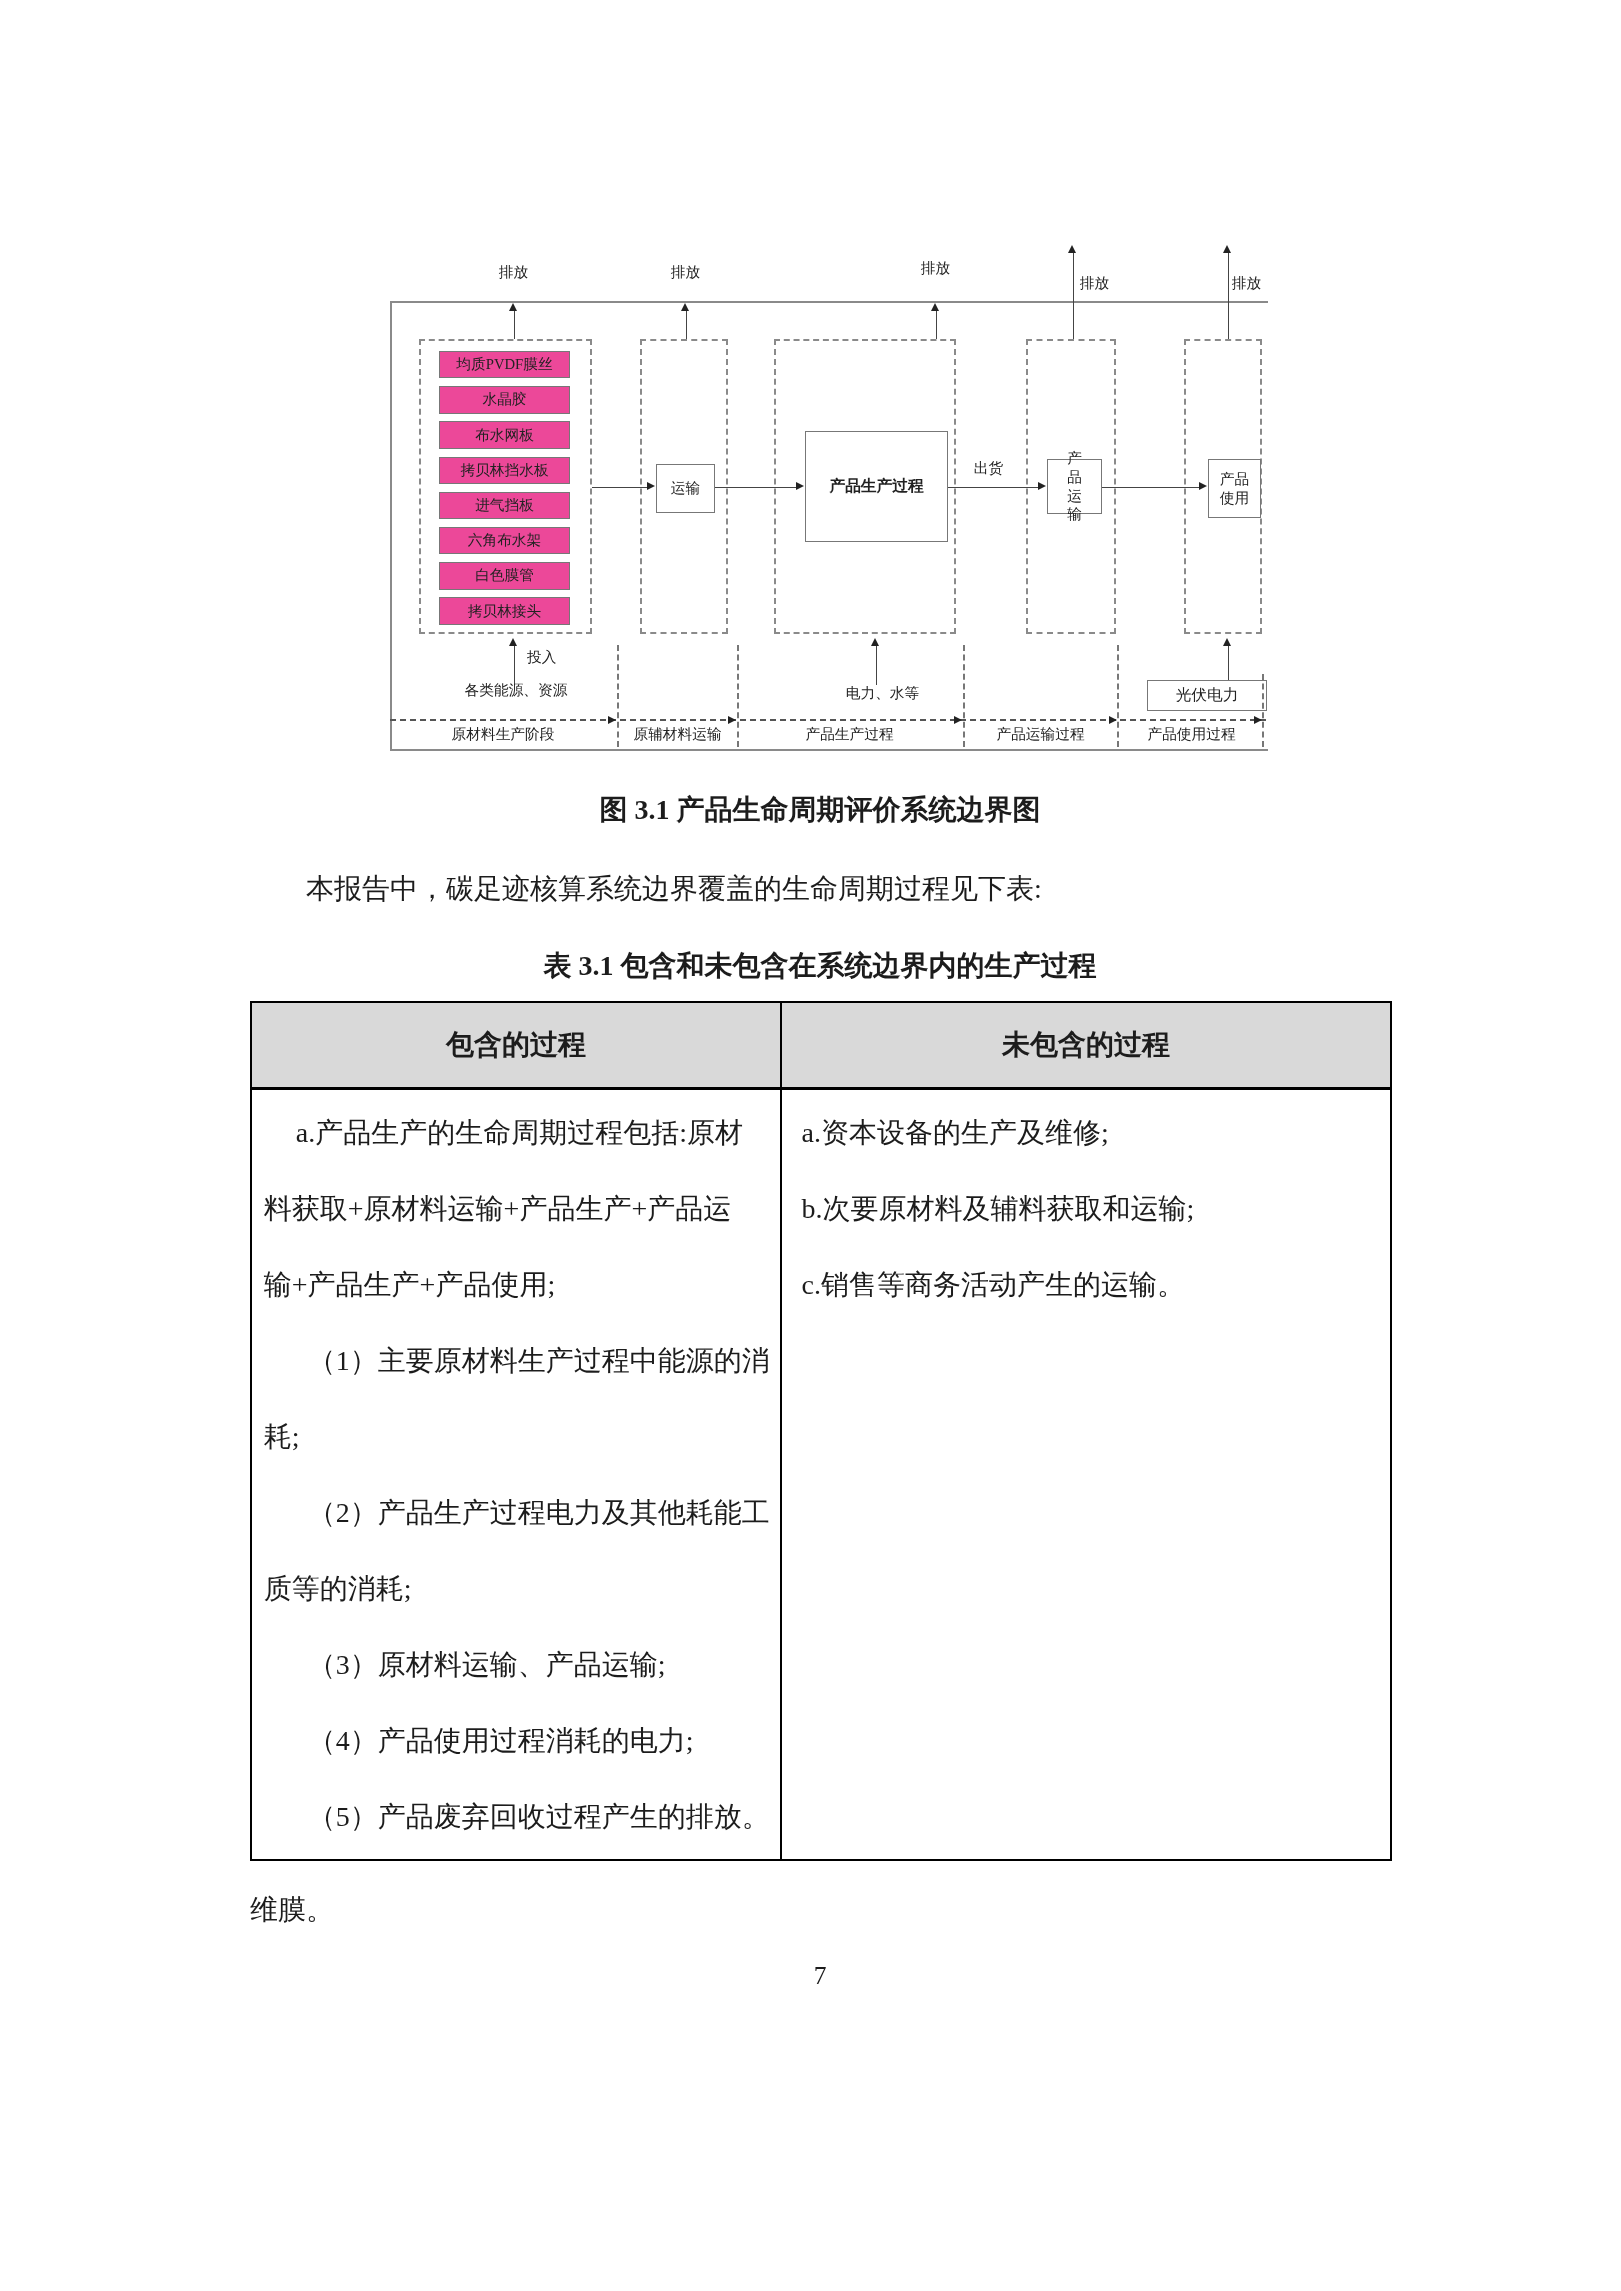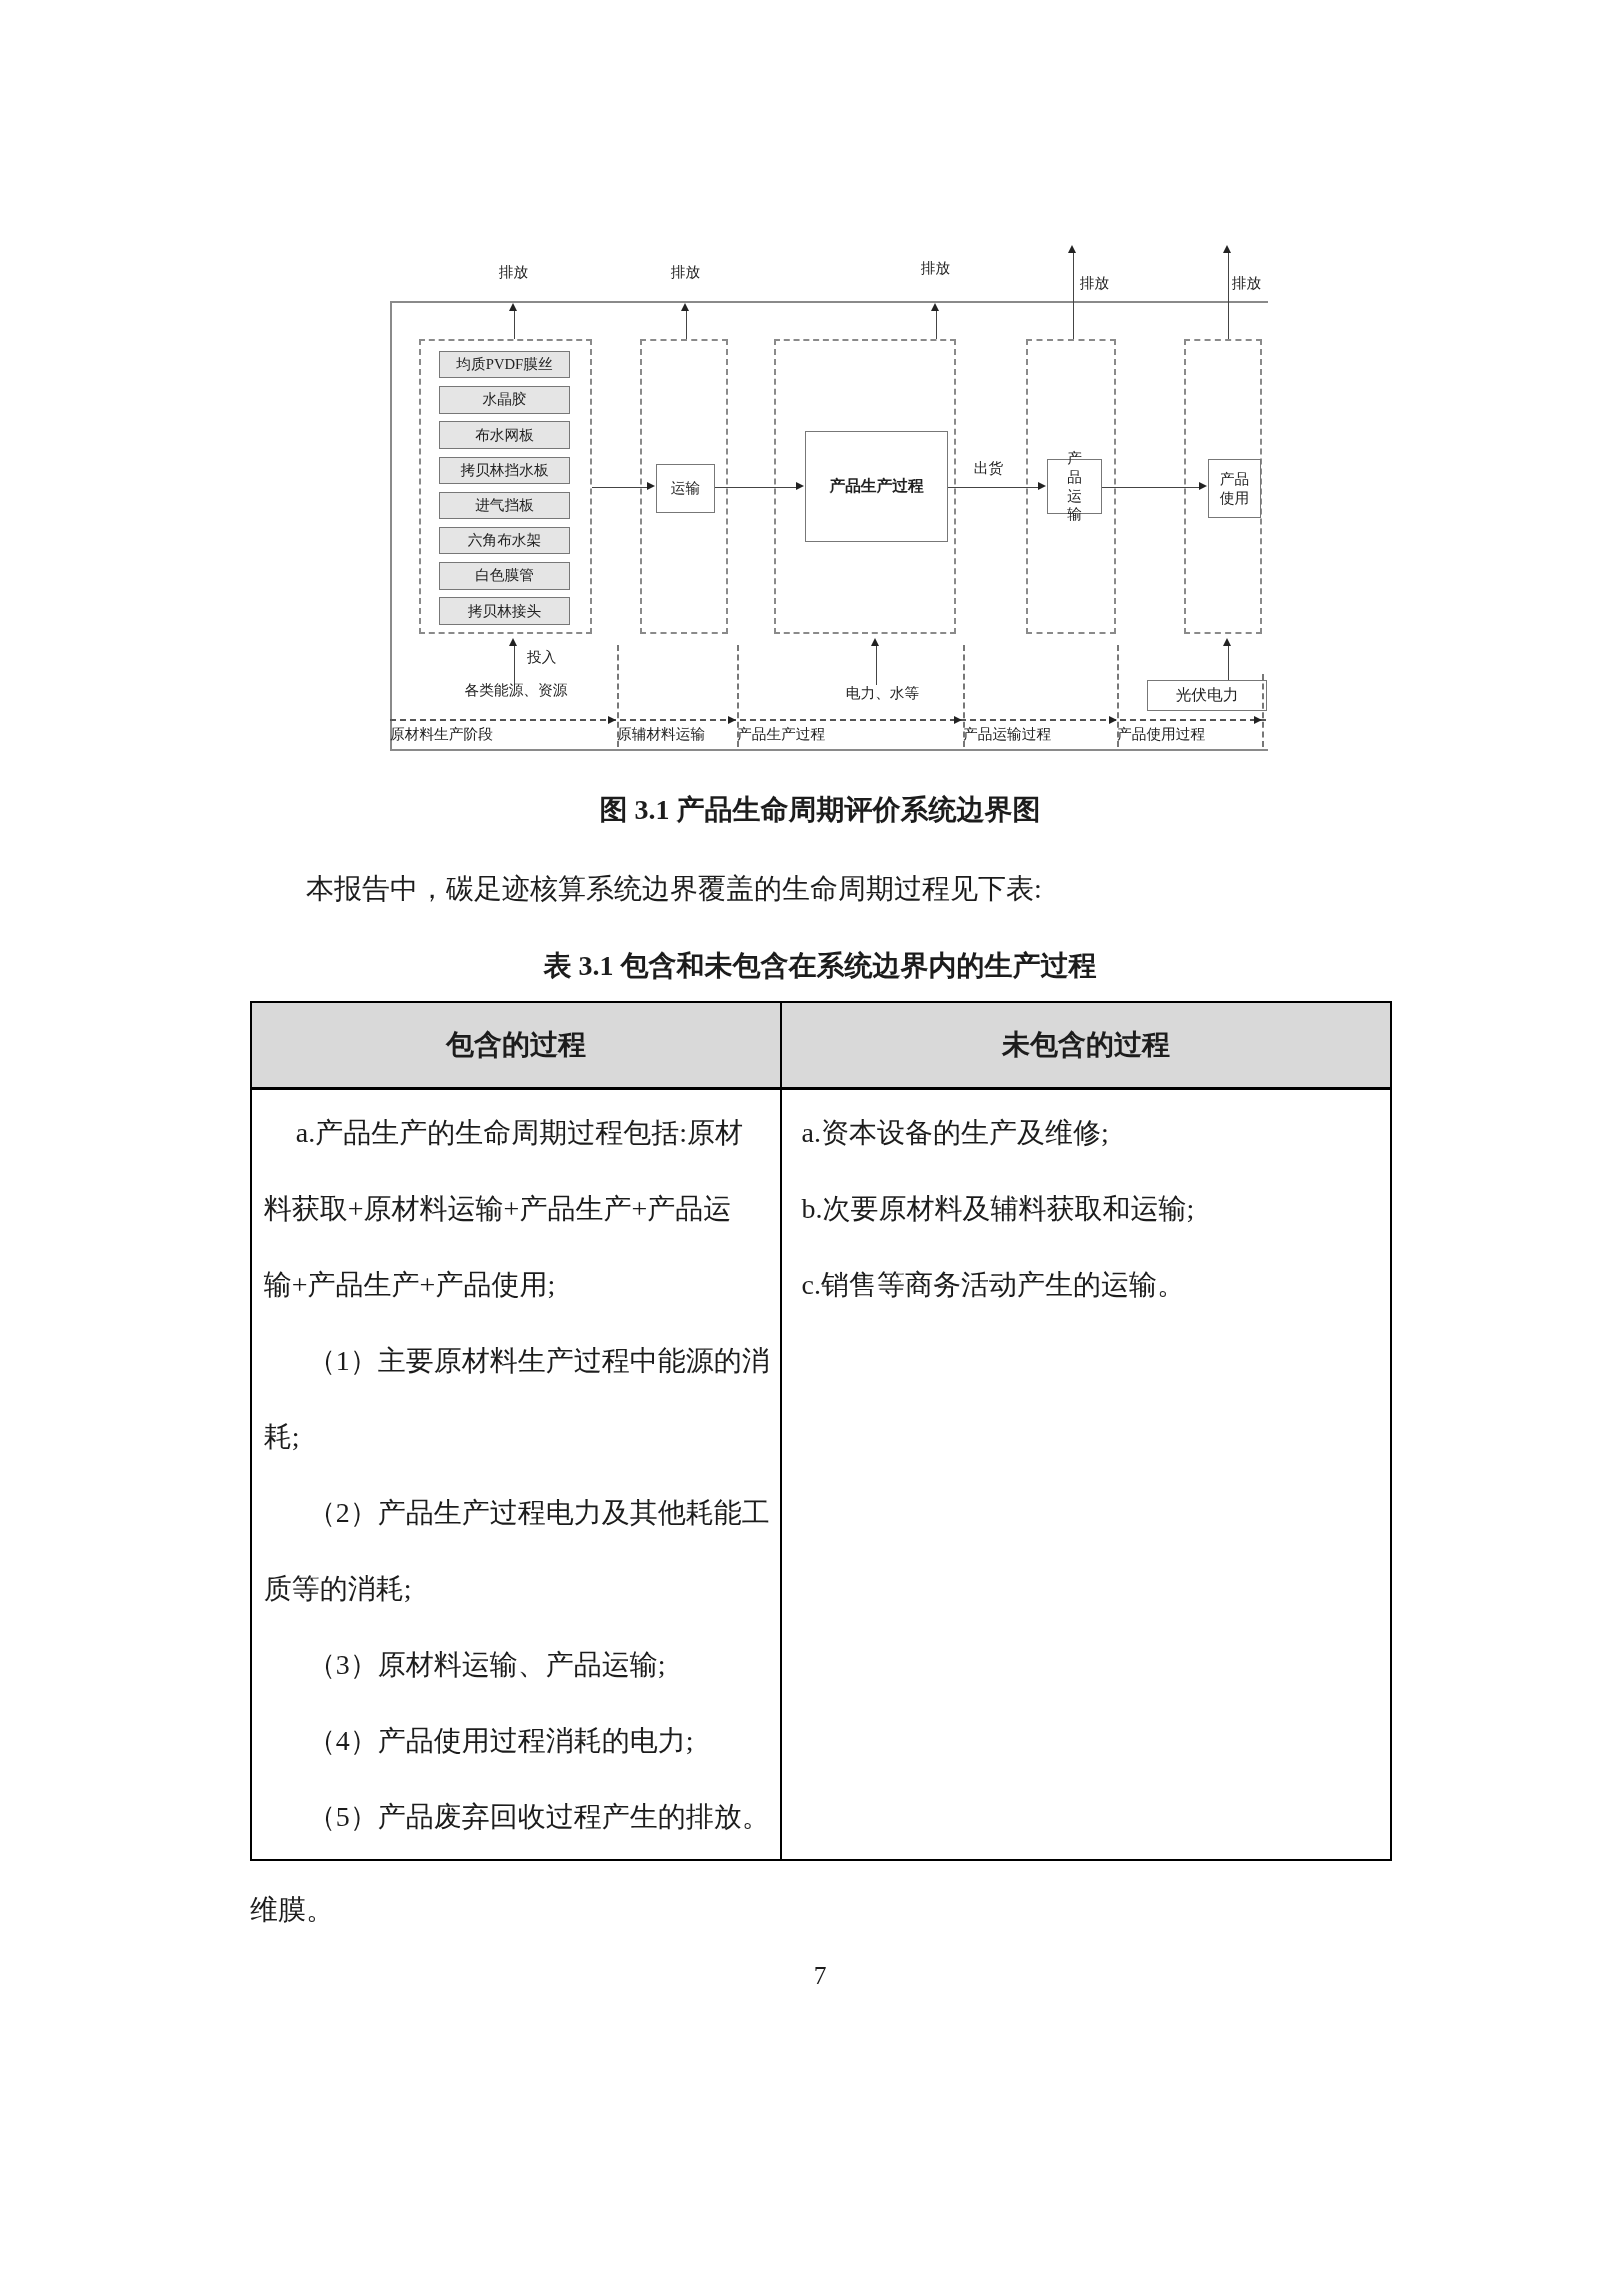--- a/index.html
+++ b/index.html
@@ -21,41 +21,41 @@
   .dashed-box{position:absolute;top:339px;height:295px;border:2px dashed #8a8a8a;box-sizing:border-box;}
   .db1{left:419px;width:173px;}
   .db2{left:640px;width:88px;}
   .db3{left:774px;width:182px;}
   .db4{left:1026px;width:90px;}
   .db5{left:1184px;width:78px;}
   .materials{position:absolute;left:439px;top:351px;width:131px;display:flex;flex-direction:column;gap:7.8px;}
   .mat-box{
     height:27.4px;border:1.5px solid #777;box-sizing:border-box;
     display:flex;align-items:center;justify-content:center;
-    font-size:14.7px;color:#222;white-space:nowrap;background:#e5e5e5;
+    font-size:14.7px;color:#222;white-space:nowrap;background:#ec4899;
   }
   .solid-box{
     position:absolute;border:1.5px solid #777;box-sizing:border-box;background:#fff;
     display:flex;align-items:center;justify-content:center;text-align:center;
     font-size:14.7px;color:#222;line-height:18.6px;
   }
   .transport-box{left:656px;top:464px;width:59px;height:49px;}
   .production-box{left:805px;top:431px;width:143px;height:111px;font-weight:bold;font-size:15.7px;}
   .ptrans-box{left:1047px;top:459px;width:55px;height:55px;padding:18px;}
   .puse-box{left:1208px;top:459px;width:53px;height:59px;padding:8px;}
   .pv-box{left:1147px;top:680px;width:120px;height:31px;font-size:15.7px;}
   .hline{position:absolute;height:0;border-top:1.5px solid #444;}
   .vline{position:absolute;width:0;border-left:1.5px solid #444;}
   .dash-vline{position:absolute;width:0;border-left:2px dashed #777;}
   .stage-line{position:absolute;left:390px;top:719px;width:876px;height:0;border-top:2px dashed #555;}
   .ah-up{position:absolute;width:0;height:0;border-left:4.9px solid transparent;border-right:4.9px solid transparent;border-bottom:8.8px solid #222;}
   .ah-right{position:absolute;width:0;height:0;border-top:4.9px solid transparent;border-bottom:4.9px solid transparent;border-left:8.8px solid #222;}
   .dlabel{position:absolute;font-size:14.7px;color:#222;white-space:nowrap;}
   .dlabel.center{text-align:center;}
-  .stage-label{position:absolute;top:725px;height:21.6px;font-size:14.7px;color:#222;}
+  .stage-label{position:absolute;top:725px;height:21.6px;font-size:14.7px;color:#222;text-align:center;}
   
   .fig-caption{margin:5.9px 250px 0;width:1140px;text-align:center;font-weight:bold;font-size:28px;line-height:39px;}
   .para1{margin:39px 231px 0 250px;font-size:28px;line-height:41px;text-indent:56px;}
   .tbl-caption{margin:37px 250px 0;width:1140px;text-align:center;font-weight:bold;font-size:28px;line-height:39px;}
   
   table.btable{margin:15.7px 0 0 250px;width:1140px;border-collapse:collapse;table-layout:fixed;}
   table.btable th{
     background:#d9d9d9;height:82px;font-size:28px;font-weight:bold;text-align:center;
     border:2.5px solid #000;border-bottom:3.9px solid #000;
   }

